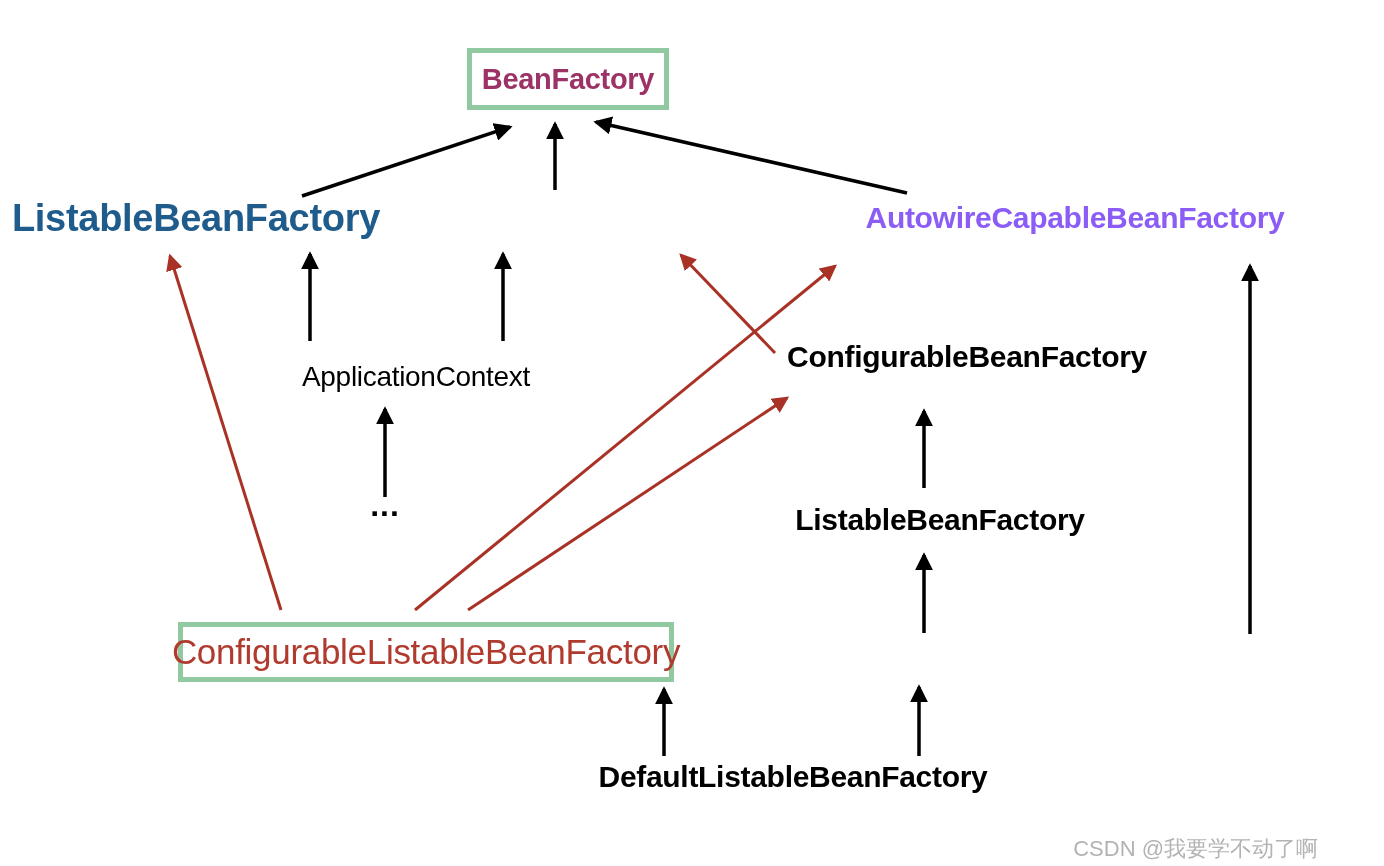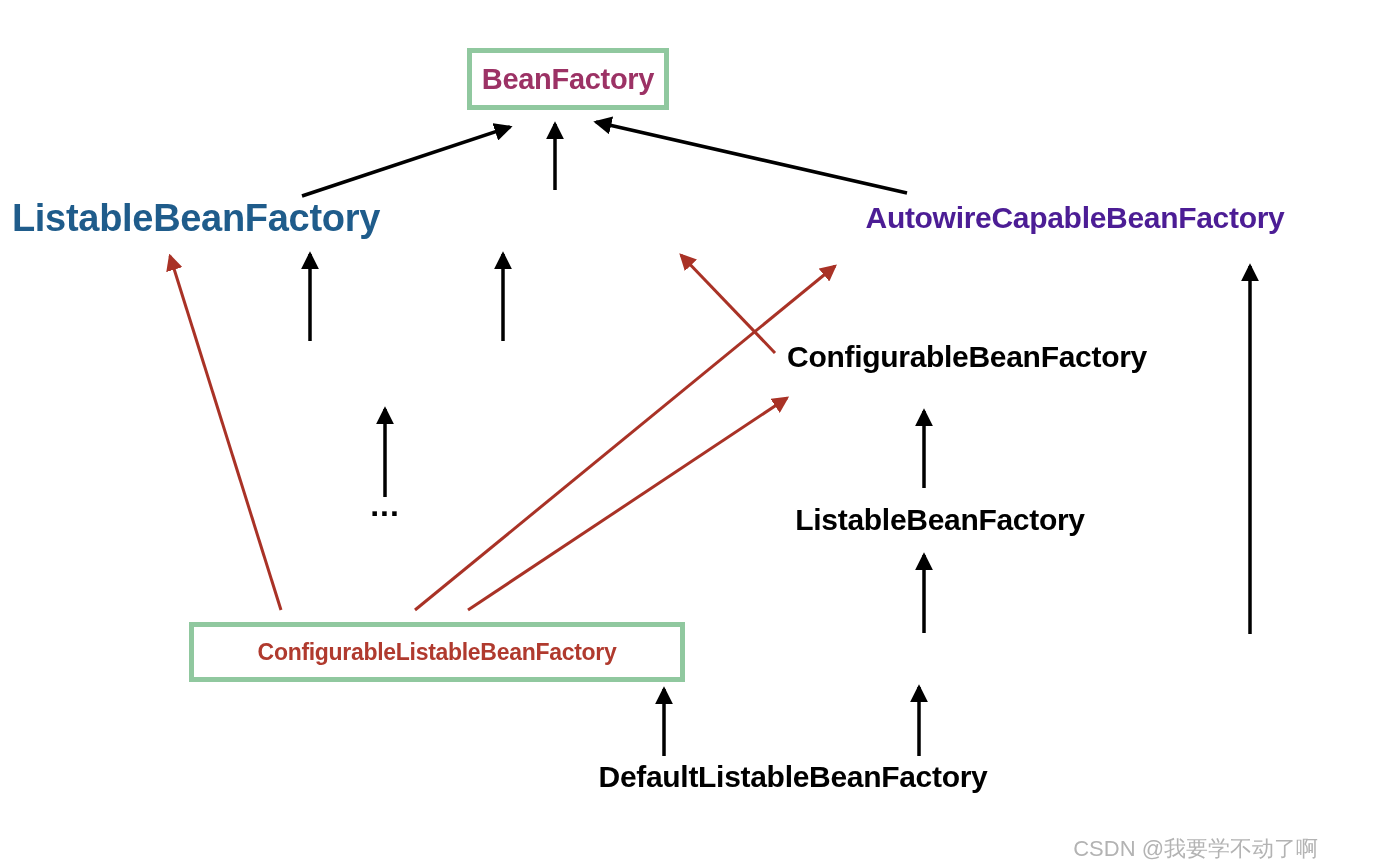--- a/index.html
+++ b/index.html
@@ -12,43 +12,43 @@
   }
   #edges{position:absolute;left:0;top:0;width:1384px;height:866px;}
   .node{
     position:absolute;
     transform:translate(-50%,-50%);
     white-space:nowrap;
     letter-spacing:-0.3px;
   }
   .bold{font-weight:700;}
   .blue{color:#1F5C8B;}
-  .green-text{color:#4c1d95;}
+  .green-text{color:#8b5cf6;}
   .black{color:#000;}
   .boxed{
     transform:none;
     display:flex;align-items:center;justify-content:center;
     background:#ffffff;
     border:5px solid #90C89F;
     box-sizing:border-box;
   }
   #node-beanfactory{
     left:467px;top:48px;width:202px;height:62px;
     font-size:29px;font-weight:600;color:#9C3265;
   }
   #node-listable{left:196px;top:218px;font-size:38px;}
   #node-hierarchical{left:602px;top:218px;font-size:30px;}
   #node-autowirecapable{left:1075px;top:218px;font-size:30px;}
   #node-applicationcontext{left:416px;top:377px;font-size:28px;font-weight:400;color:#000;}
   #node-configurablebf{left:967px;top:357px;font-size:30px;}
   #node-ellipsis{left:385px;top:505px;font-size:32px;letter-spacing:1px;}
   #node-abstractbf{left:940px;top:520px;font-size:30px;}
   #node-configurablelistable{
-    left:189px;top:622px;width:496px;height:60px;
-    font-size:23px;font-weight:700;color:#B03A2E;
+    left:178px;top:622px;width:496px;height:60px;
+    font-size:35px;font-weight:400;color:#B03A2E;
   }
   #node-abstractautowirecbf{left:1055px;top:652px;font-size:30px;}
   #node-defaultlistable{left:793px;top:777px;font-size:30px;}
   #watermark{
     position:absolute;right:16px;top:834px;
     transform:none;
     font-size:22px;color:#b3b3b3;letter-spacing:0;
     text-shadow:1px 1px 0 rgba(255,255,255,0.9);
   }
 </style>
@@ -85,20 +85,21 @@
     <line x1="775" y1="353" x2="681" y2="255" stroke="#A93226" stroke-width="3" marker-end="url(#ah-red)"></line>
   </svg>
 
   <div class="node boxed" id="node-beanfactory">BeanFactory</div>
 
   <div class="node bold blue" id="node-listable">ListableBeanFactory</div>
 
 
   <div class="node bold green-text" id="node-autowirecapable">AutowireCapableBeanFactory</div>
 
+  <div class="node" id="node-applicationcontext">ApplicationContext</div>
 
   <div class="node bold black" id="node-configurablebf">ConfigurableBeanFactory</div>
 
   <div class="node bold black" id="node-ellipsis">...</div>
 
   <div class="node bold black" id="node-abstractbf">ListableBeanFactory</div>
 
   <div class="node boxed" id="node-configurablelistable">ConfigurableListableBeanFactory</div>
 
 

